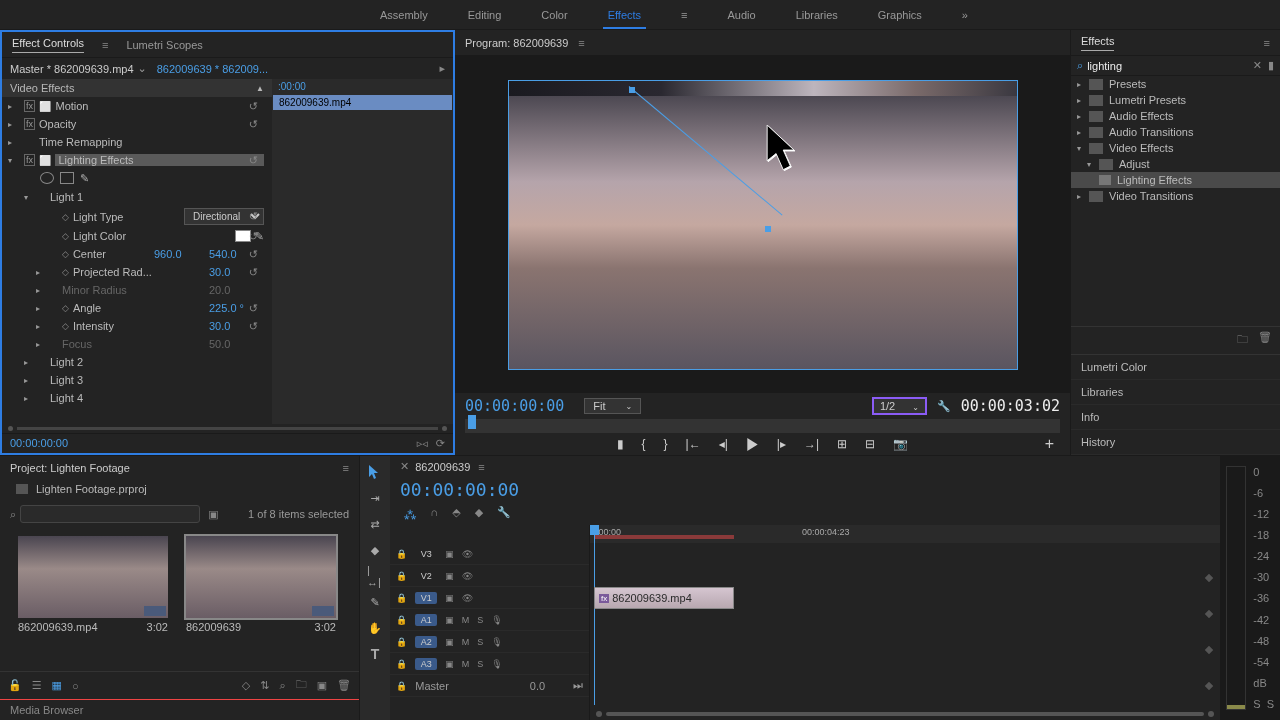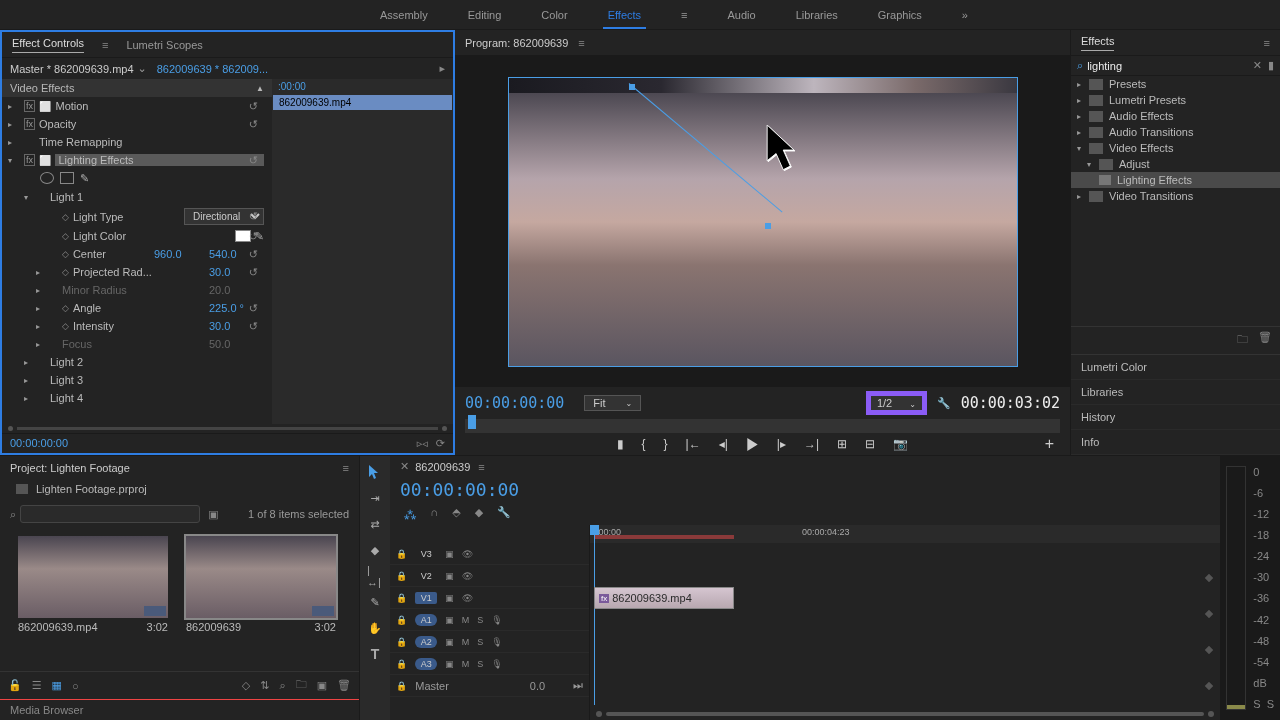--- a/index.html
+++ b/index.html
@@ -48,21 +48,21 @@
 .vid-canvas { width: 510px; height: 290px; background: linear-gradient(180deg, #3a3842 0%, #b5a4ab 35%, #c5a8a0 50%, #8a7470 65%, #5a5560 100%); position: relative; overflow: hidden; border: 1px solid #4a9ee6; }
 .vid-canvas::before { content: ""; position: absolute; top: 0; left: 0; right: 0; height: 15px; background: linear-gradient(90deg, #1a1a20 0%, #2a2830 30%, #bdb5bd 60%, #7a6a6a 80%, #3a3840 100%); }
 .vid-line { position: absolute; top: 5px; left: 120px; width: 200px; height: 1px; background: #4a9ee6; transform: rotate(40deg); transform-origin: left; }
 .vid-dot { position: absolute; width: 6px; height: 6px; background: #4a9ee6; }
 .cursor-ov { position: absolute; top: 125px; left: 765px; font-size: 44px; color: #000; }
 .cursor-ov svg { filter: drop-shadow(1px 1px 0 #fff); }
 .prog-controls { padding: 4px 10px; }
 .prog-c-row1 { display: flex; align-items: center; margin-bottom: 4px; }
 .prog-tc { color: #4a9ee6; font-family: monospace; font-size: 15px; font-weight: 500; margin-right: 20px; }
 .prog-fit { background: #333; border: 1px solid #555; color: #ccc; padding: 1px 8px; font-size: 10px; margin-right: auto; display: flex; align-items: center; }
-.prog-scale { color: #ccc; margin-right: 10px; background: #333; border: 5px solid #8b5cf6; padding: 1px 6px; }
+.prog-scale { color: #ccc; margin-right: 10px; background: #333; border: 2px solid #8b5cf6; padding: 1px 6px; }
 .prog-wrench { color: #888; margin-right: 10px; }
 .prog-dur { color: #eee; font-family: monospace; font-size: 15px; font-weight: 500; }
 .prog-scrub { height: 14px; background: #333; position: relative; margin-bottom: 4px; }
 .prog-scrub-play { position: absolute; left: 3px; top: -4px; width: 8px; height: 14px; background: #4a9ee6; }
 .prog-btns { display: flex; justify-content: center; gap: 18px; align-items: center; position: relative; }
 .prog-btn { color: #ccc; font-size: 12px; cursor: pointer; }
 .prog-btn.play svg { width: 13px; height: 13px; fill: #ccc; }
 .prog-add { position: absolute; right: 6px; color: #ccc; font-size: 16px; }
 .right-col { width: 210px; background: #232323; border-left: 1px solid #1a1a1a; display: flex; flex-direction: column; }
 .r-search { display: flex; align-items: center; padding: 3px 6px; border-bottom: 1px solid #1a1a1a; }
@@ -107,21 +107,21 @@
 .tl-menu { margin-left: 8px; color: #888; }
 .tl-tc-row { display: flex; align-items: center; padding: 2px 10px; }
 .tl-tc { color: #4a9ee6; font-family: monospace; font-size: 18px; font-weight: 500; }
 .tl-opts { display: flex; gap: 14px; padding: 4px 14px; color: #888; }
 .tl-body { flex: 1; display: flex; overflow: hidden; }
 .tl-tracks { width: 200px; border-right: 1px solid #1a1a1a; }
 .tl-ruler-pad { height: 18px; }
 .tl-track { display: flex; align-items: center; height: 22px; padding: 0 6px; gap: 8px; border-bottom: 1px solid #2a2a2a; }
 .tl-track .lk { font-size: 9px; color: #888; }
 .tl-track .tn { width: 22px; text-align: center; font-size: 9px; color: #ccc; padding: 1px 0; border-radius: 2px; }
-.tl-track .tn.a1 { background: #3a5a8a; border-radius: 6px; }
+.tl-track .tn.a1 { background: #3a5a8a; }
 .tl-track .tn.v1 { background: #3a5a8a; }
 .tl-track .tg { font-size: 9px; color: #888; }
 .tl-track.master { font-size: 10px; color: #999; }
 .tl-content { flex: 1; position: relative; }
 .tl-ruler { height: 18px; position: relative; background: #2a2a2a; }
 .tl-tick { position: absolute; top: 2px; font-size: 9px; color: #aaa; }
 .tl-play-reg { position: absolute; top: 10px; left: 4px; width: 140px; height: 4px; background: #8a3a3a; }
 .tl-playhead { position: absolute; top: 0; left: 4px; width: 1px; height: 180px; background: #4a9ee6; }
 .tl-playhead::before { content: ""; position: absolute; top: 0; left: -4px; width: 9px; height: 10px; background: #4a9ee6; }
 .tl-clip { position: absolute; top: 62px; left: 4px; width: 140px; height: 22px; background: linear-gradient(180deg, #d5c5d0 0%, #b8a8b0 100%); border: 1px solid #888; display: flex; align-items: center; padding: 0 4px; color: #2a2a2a; font-size: 9px; }
@@ -395,22 +395,22 @@
           <span>Video Transitions</span>
         </div>
     </div>
     <div class="r-actions">
       <span>🗀</span>
       <span>🗑</span>
     </div>
     <div class="r-panels">
       <div class="r-panel-item">Lumetri Color</div>
       <div class="r-panel-item">Libraries</div>
+      <div class="r-panel-item">Info</div>
       <div class="r-panel-item">History</div>
-      <div class="r-panel-item">Info</div>
     </div>
   </div>
 </div>
 
 <div class="bottom-area">
   <div class="project-panel">
     <div class="proj-header">
       <span>Project: Lighten Footage</span>
       <span>≡</span>
     </div>

